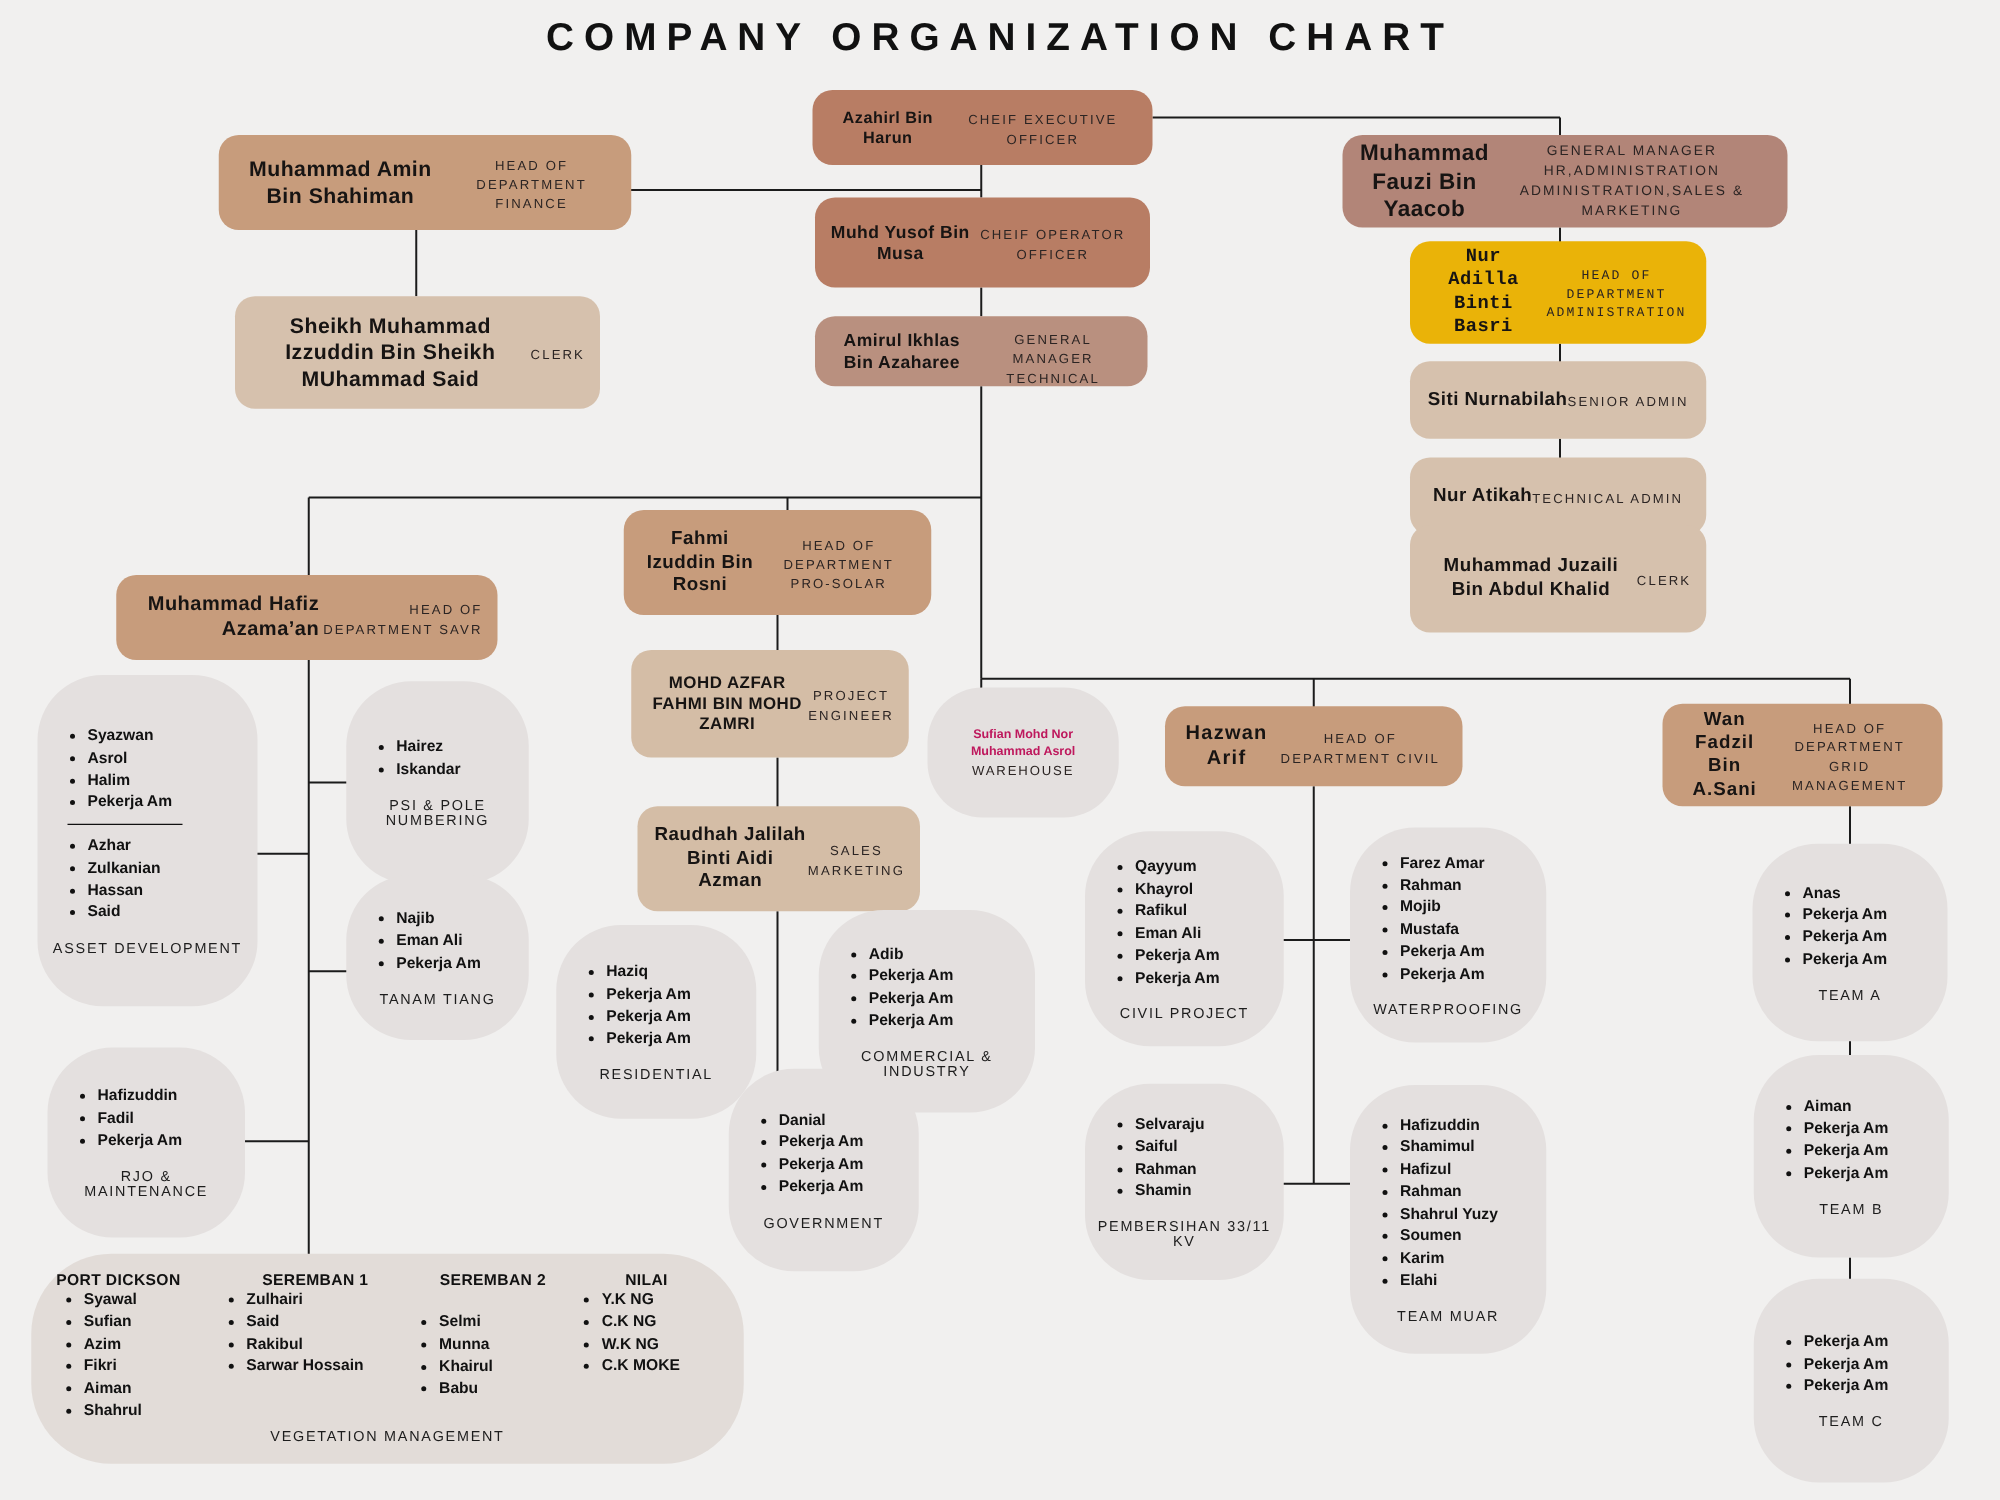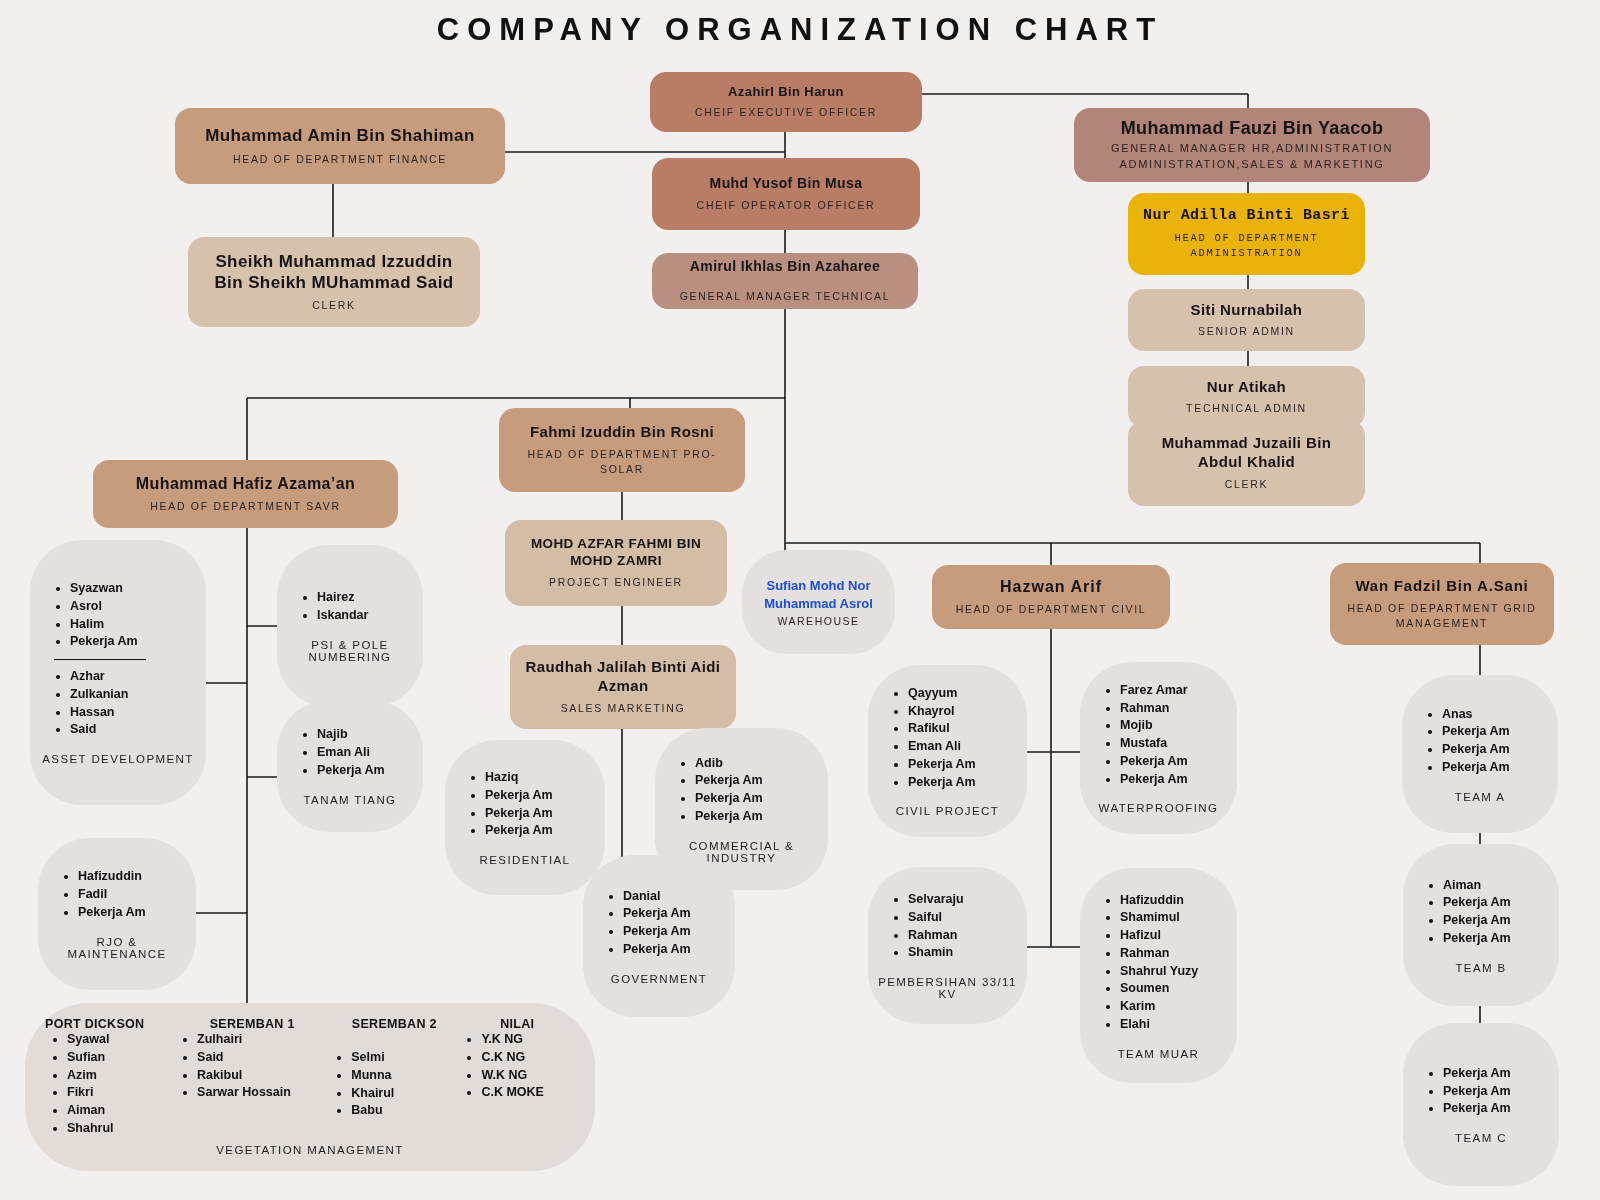--- a/index.html
+++ b/index.html
@@ -12,21 +12,21 @@
     text-align:center; font-size:31px; font-weight:800;
     letter-spacing:8px; color:#111;
   }
 
   svg#wires { position:absolute; left:0; top:0; z-index:1; }
   svg#wires line { stroke:#1b1b1b; stroke-width:1.6; }
 
   .node {
     position:absolute; z-index:2;
     border-radius:16px;
-    display:flex; flex-direction:column; align-items:center; justify-content:center;
+    display:flex; flex-direction:row; align-items:center; justify-content:center;
     text-align:center; padding:20px 12px;
   }
   .node .name { font-weight:bold; color:#171413; letter-spacing:.4px; line-height:1.25; }
   .node .role { font-size:10.5px; letter-spacing:1.7px; margin-top:5px; color:#2b2423; line-height:1.45; }
 
   .blob {
     position:absolute; z-index:2;
     background:#e4e0df; border-radius:52px;
     display:flex; flex-direction:column; justify-content:center;
     padding:12px 10px;
@@ -53,37 +53,37 @@
   #n-gm-hr .name    { font-size:18px; }
   #n-gm-hr .role    { margin-top:2px; font-size:11px; }
   #n-admin-hod      { left:1128px; top:193px; width:237px; height:82px;  background:#eab308;font-family:Liberation Mono, monospace; }
   #n-admin-hod .name{ font-size:15px; }
   #n-senior-admin   { left:1128px; top:289px; width:237px; height:62px;  background:#d6c1ad; }
   #n-senior-admin .name { font-size:15px; }
   #n-tech-admin     { left:1128px; top:366px; width:237px; height:62px;  background:#d6c1ad; }
   #n-tech-admin .name { font-size:15px; }
   #n-admin-clerk    { left:1128px; top:420px; width:237px; height:86px;  background:#d6c1ad; }
   #n-admin-clerk .name { font-size:15px; }
-  #n-savr-hod       { left:93px;   top:460px; width:305px; height:68px;  background:#c79c7c; }
+  #n-savr-hod       { left:93px;   top:460px; width:305px; height:68px;  background:#c79c7c;text-align:right; }
   #n-savr-hod .name { font-size:16px; }
   #n-prosolar-hod   { left:499px;  top:408px; width:246px; height:84px;  background:#c79c7c; }
   #n-prosolar-hod .name { font-size:15px; }
   #n-proj-eng       { left:505px;  top:520px; width:222px; height:86px;  background:#d4bda6; }
   #n-proj-eng .name { font-size:13.5px; }
   #n-sales-mkt      { left:510px;  top:645px; width:226px; height:84px;  background:#d4bda6; }
   #n-sales-mkt .name{ font-size:15px; }
   #n-civil-hod      { left:932px;  top:565px; width:238px; height:64px;  background:#c79c7c; }
   #n-civil-hod .name{ font-size:16px; letter-spacing:1px; }
   #n-grid-hod       { left:1330px; top:563px; width:224px; height:82px;  background:#c79c7c; }
   #n-grid-hod .name { font-size:15px; letter-spacing:.8px; }
 
   
   #b-warehouse { left:742px; top:550px; width:153px; height:104px; border-radius:44px;
                  text-align:center; align-items:center; }
-  #b-warehouse .name { font-weight:bold; font-size:13px; line-height:1.35; color:#1d4ed8; }
+  #b-warehouse .name { font-weight:bold; font-size:10px; line-height:1.35; color:#be185d; }
   #b-warehouse .role { font-size:10.5px; letter-spacing:1.5px; margin-top:3px; color:#2b2423; }
 
   
   #b-asset   { left:30px;   top:540px;  width:176px; height:265px; }
   #b-psi     { left:277px;  top:545px;  width:146px; height:162px; }
   #b-tanam   { left:277px;  top:700px;  width:146px; height:132px; }
   #b-rjo     { left:38px;   top:838px;  width:158px; height:152px; }
   #b-resid   { left:445px;  top:740px;  width:160px; height:155px; }
   #b-comm    { left:655px;  top:728px;  width:173px; height:162px; }
   #b-gov     { left:583px;  top:855px;  width:152px; height:162px; }

